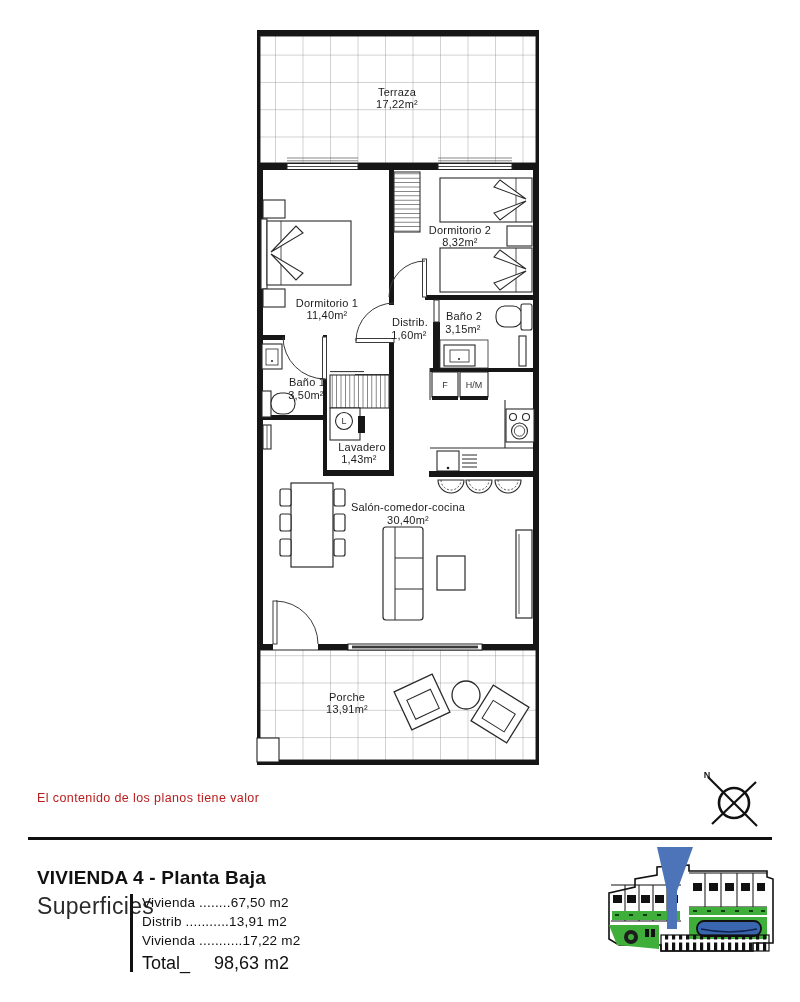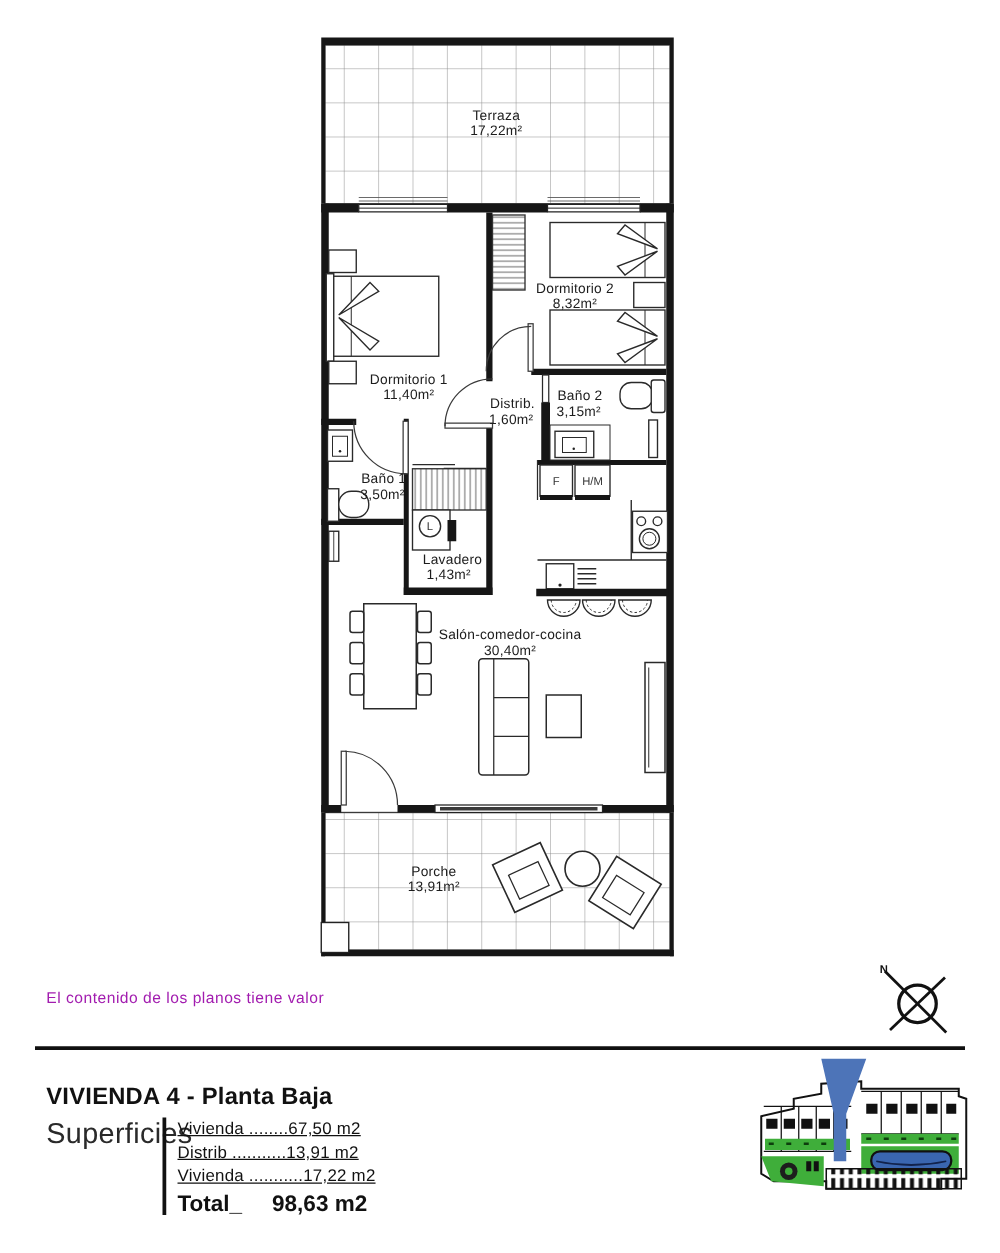--- a/index.html
+++ b/index.html
@@ -3,29 +3,29 @@
 <meta charset="utf-8">
 <style>
   html,body{margin:0;padding:0;background:#fff;}
   body{width:800px;height:1002px;position:relative;font-family:"Liberation Sans",sans-serif;overflow:hidden;}
   .page{position:absolute;inset:0;background:#fff;}
   svg{position:absolute;left:0;top:0;}
   .plan-svg{width:800px;height:1002px;}
   .rl{font-family:"Liberation Sans",sans-serif;font-size:11px;fill:#1c1c1c;text-anchor:middle;letter-spacing:.2px;}
   .ap{font-family:"Liberation Sans",sans-serif;font-size:9px;fill:#333;text-anchor:middle;}
   .north{font-family:"Liberation Sans",sans-serif;font-size:9px;font-weight:bold;fill:#111;text-anchor:middle;}
-  .disclaimer{position:absolute;left:37px;top:791px;font-size:12.5px;line-height:15.5px;color:#a21caf;letter-spacing:.4px;}
+  .disclaimer{position:absolute;left:37px;top:791px;font-size:12.5px;line-height:15.5px;color:#b91c1c;letter-spacing:.4px;}
   .separator{position:absolute;left:28px;top:837px;width:744px;height:3px;background:#101010;}
   .titleblock{position:absolute;left:37px;top:867px;color:#111;}
   .tb-title{font-size:19px;font-weight:bold;letter-spacing:.2px;}
   .tb-flex{display:flex;margin-top:4px;}
   .tb-surfaces{font-size:23px;color:#2a2a2a;width:93px;letter-spacing:.3px;}
   .tb-divider{width:3px;background:#111;height:78px;margin:1px 9px 0 0;}
-  .tb-line{font-size:13.5px;line-height:19px;letter-spacing:.2px;text-decoration:underline;}
-  .tb-total{margin-top:3px;font-size:18px;font-weight:bold;}
+  .tb-line{font-size:13.5px;line-height:19px;letter-spacing:.2px;}
+  .tb-total{margin-top:3px;font-size:18px;font-weight:normal;}
   .tb-total-val{margin-left:24px;}
   .site-svg{left:601px;top:845px;width:196px;height:122px;}
 </style>
 </head>
 <body>
 
 <div class="page">
 
 <svg class="plan-svg" viewBox="0 0 800 1002">
   <defs>

